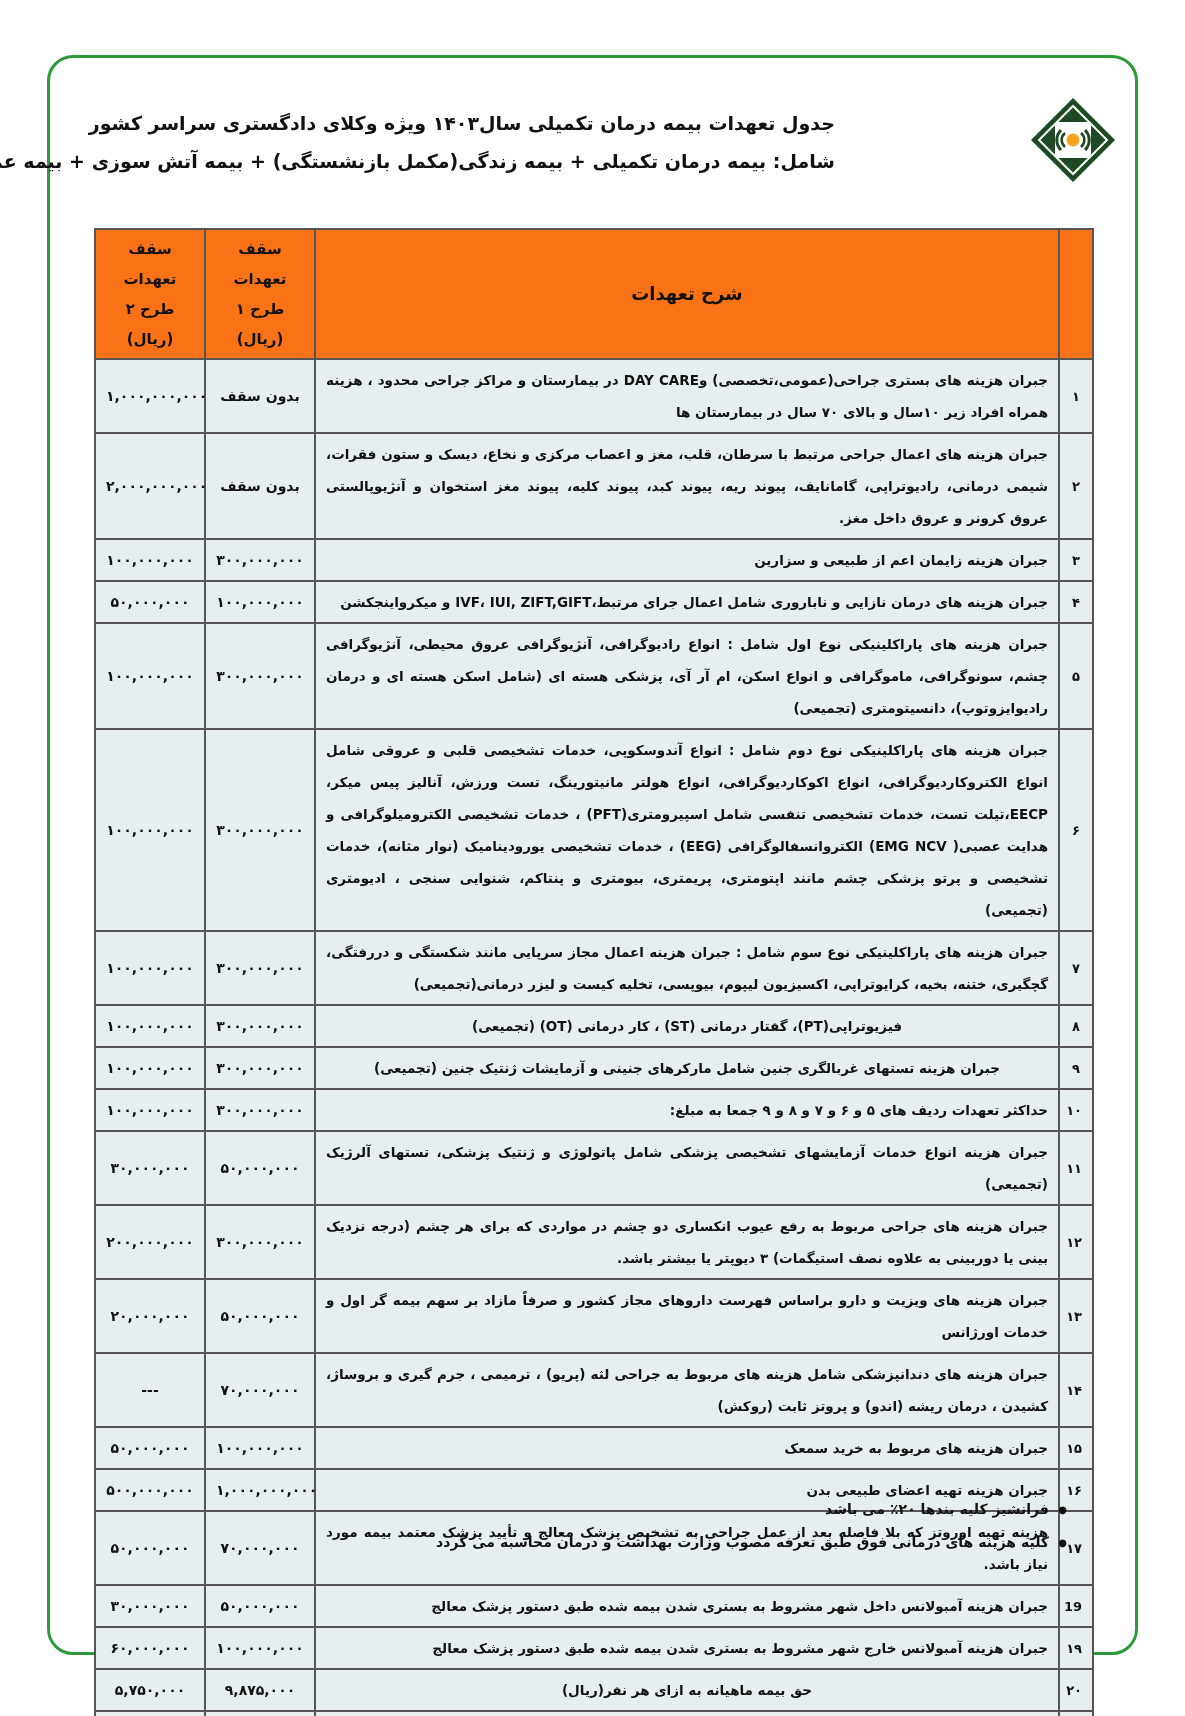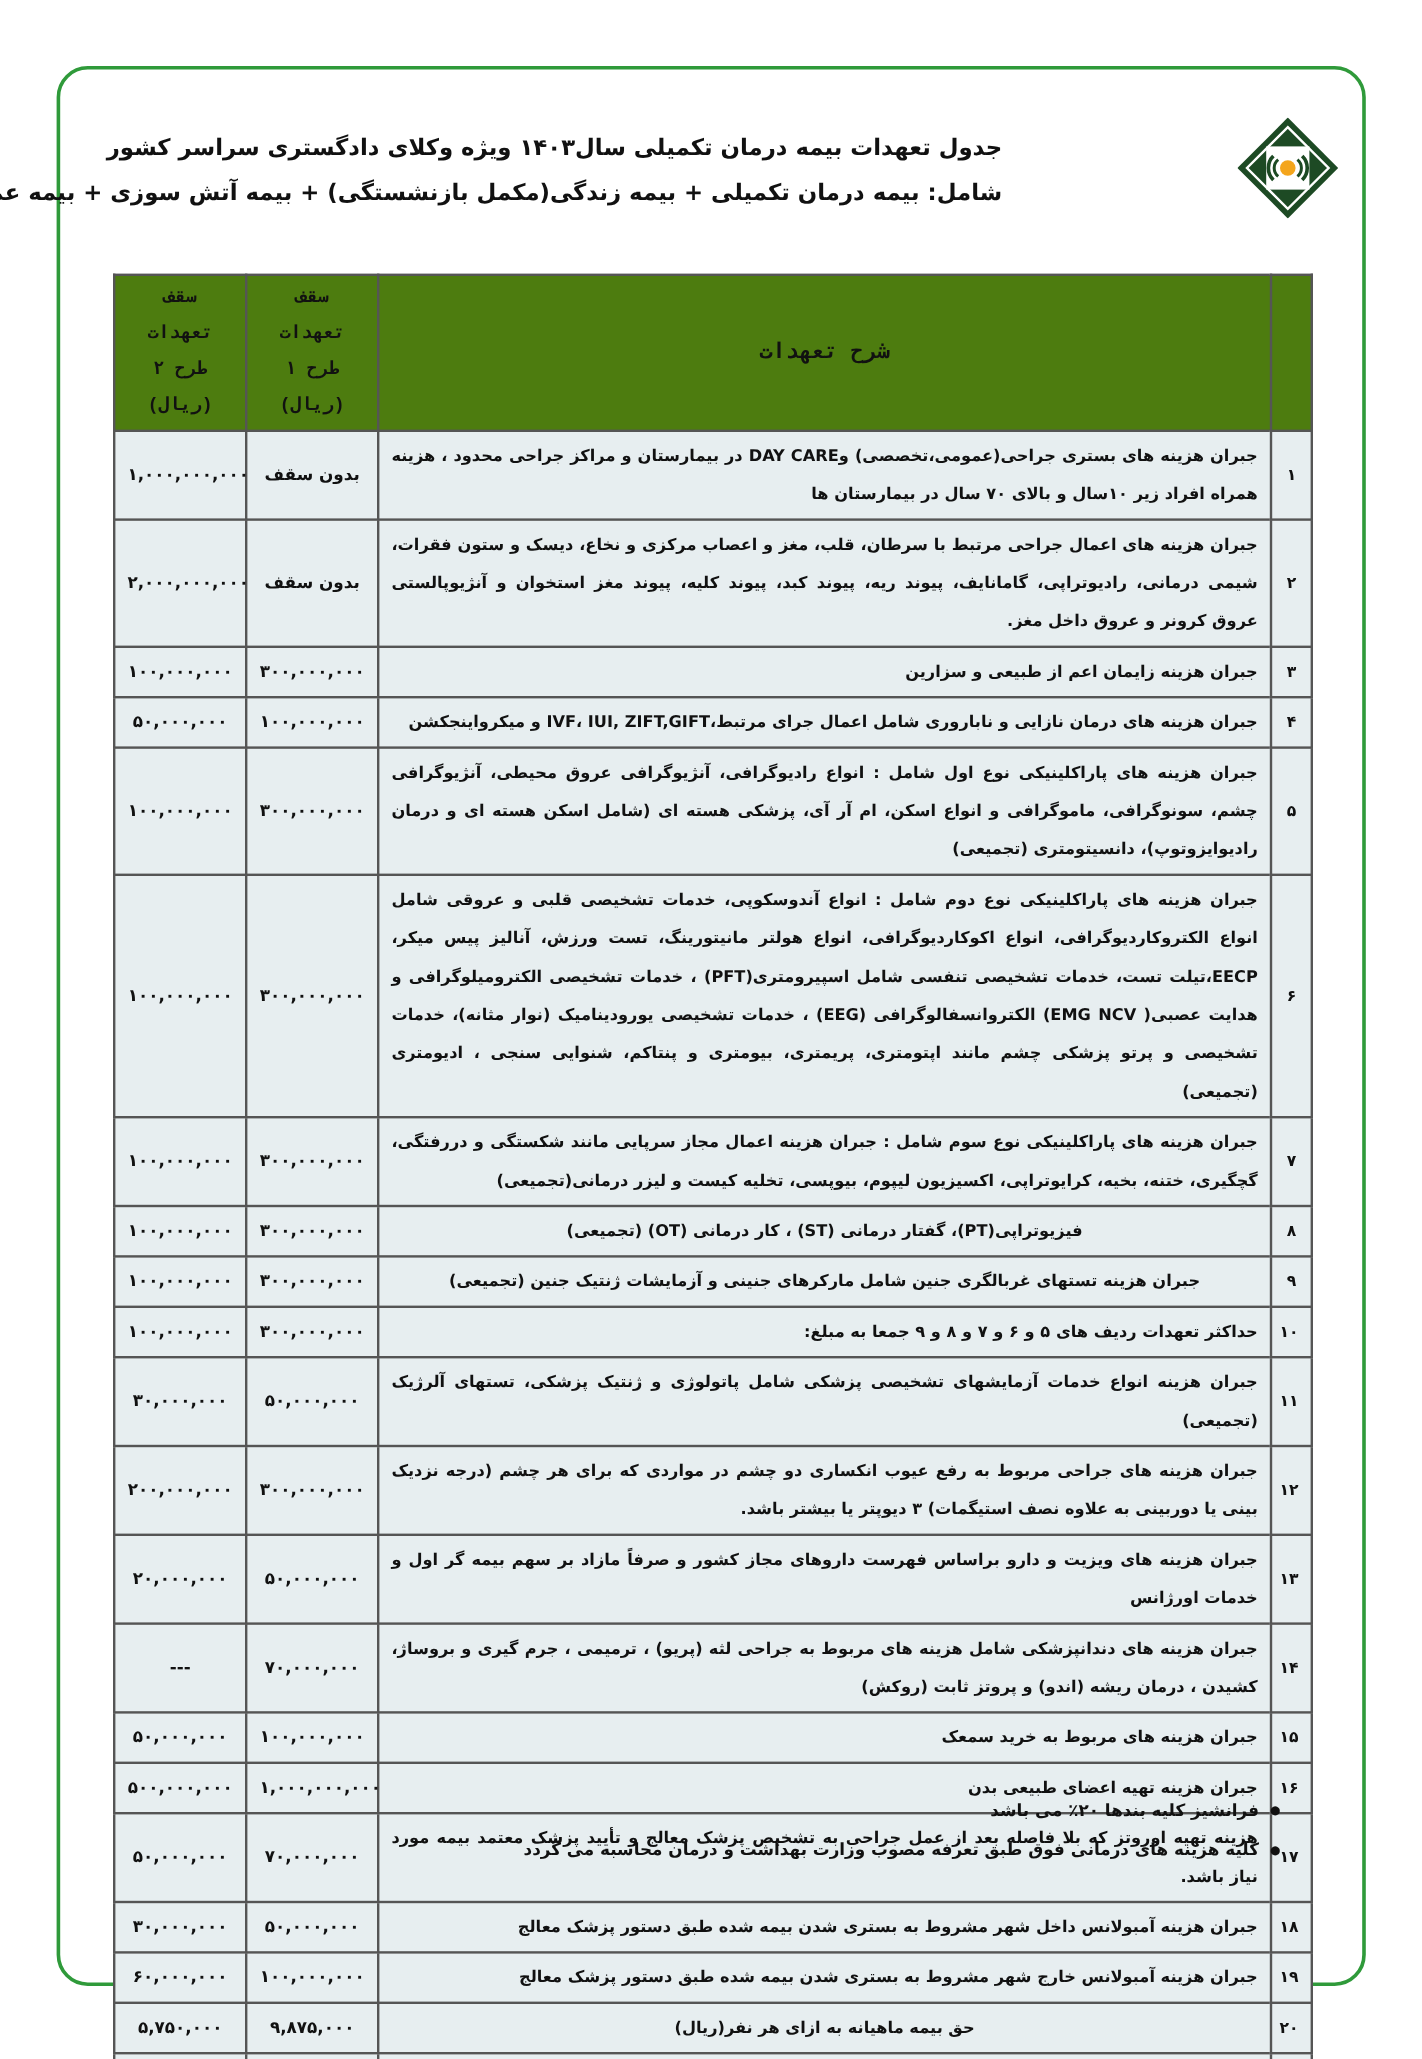--- a/index.html
+++ b/index.html
@@ -29,22 +29,22 @@
 
   table.cov {
     position: absolute; left: 94px; top: 228px; width: 998px;
     border-collapse: collapse; table-layout: fixed;
     font-size: 13.5px;
   }
   table.cov th, table.cov td {
     border: 2px solid #555; padding: 4px 10px; vertical-align: middle;
   }
   table.cov thead th {
-    background: #4d7c0f; font-weight: bold; height: 62px; box-sizing: border-box;
-    font-size: 15px; line-height: 30px; font-family: Liberation Mono, monospace;
+    background: #f97316; font-weight: bold; height: 62px; box-sizing: border-box;
+    font-size: 15px; line-height: 30px;
   }
   table.cov thead th.desc-h { font-size: 18px; }
   table.cov tbody td { background: #e7eef0; }
   td.num { text-align: center; font-weight: bold; font-size: 13px; width: 30px; padding: 4px 0; }
   td.desc { text-align: justify; font-weight: bold; line-height: 32px; font-size: 13.5px; }
   td.desc.center { text-align: center; }
   td.amt { text-align: center; font-weight: bold; font-size: 14px; white-space: nowrap; direction: ltr; padding: 4px 4px; }
 
   .notes { position: absolute; right: 100px; top: 1493px; width: 1000px; }
   .notes ul { margin: 0; padding: 0 18px 0 0; list-style: none; }
@@ -193,21 +193,21 @@
         <td class="amt">۱,۰۰۰,۰۰۰,۰۰۰</td>
         <td class="amt">۵۰۰,۰۰۰,۰۰۰</td>
       </tr>
     <tr style="height:36px">
         <td class="num">۱۷</td>
         <td class="desc">هزینه تهیه اوروتز که بلا فاصله بعد از عمل جراحی به تشخیص پزشک معالج و تأیید پزشک معتمد بیمه مورد نیاز باشد.</td>
         <td class="amt">۷۰,۰۰۰,۰۰۰</td>
         <td class="amt">۵۰,۰۰۰,۰۰۰</td>
       </tr>
     <tr style="height:36px">
-        <td class="num">۱۸</td>
+        <td class="num">19</td>
         <td class="desc">جبران هزینه آمبولانس داخل شهر مشروط به بستری شدن بیمه شده طبق دستور پزشک معالج</td>
         <td class="amt">۵۰,۰۰۰,۰۰۰</td>
         <td class="amt">۳۰,۰۰۰,۰۰۰</td>
       </tr>
     <tr style="height:36px">
         <td class="num">۱۹</td>
         <td class="desc">جبران هزینه آمبولانس خارج شهر مشروط به بستری شدن بیمه شده طبق دستور پزشک معالج</td>
         <td class="amt">۱۰۰,۰۰۰,۰۰۰</td>
         <td class="amt">۶۰,۰۰۰,۰۰۰</td>
       </tr>

